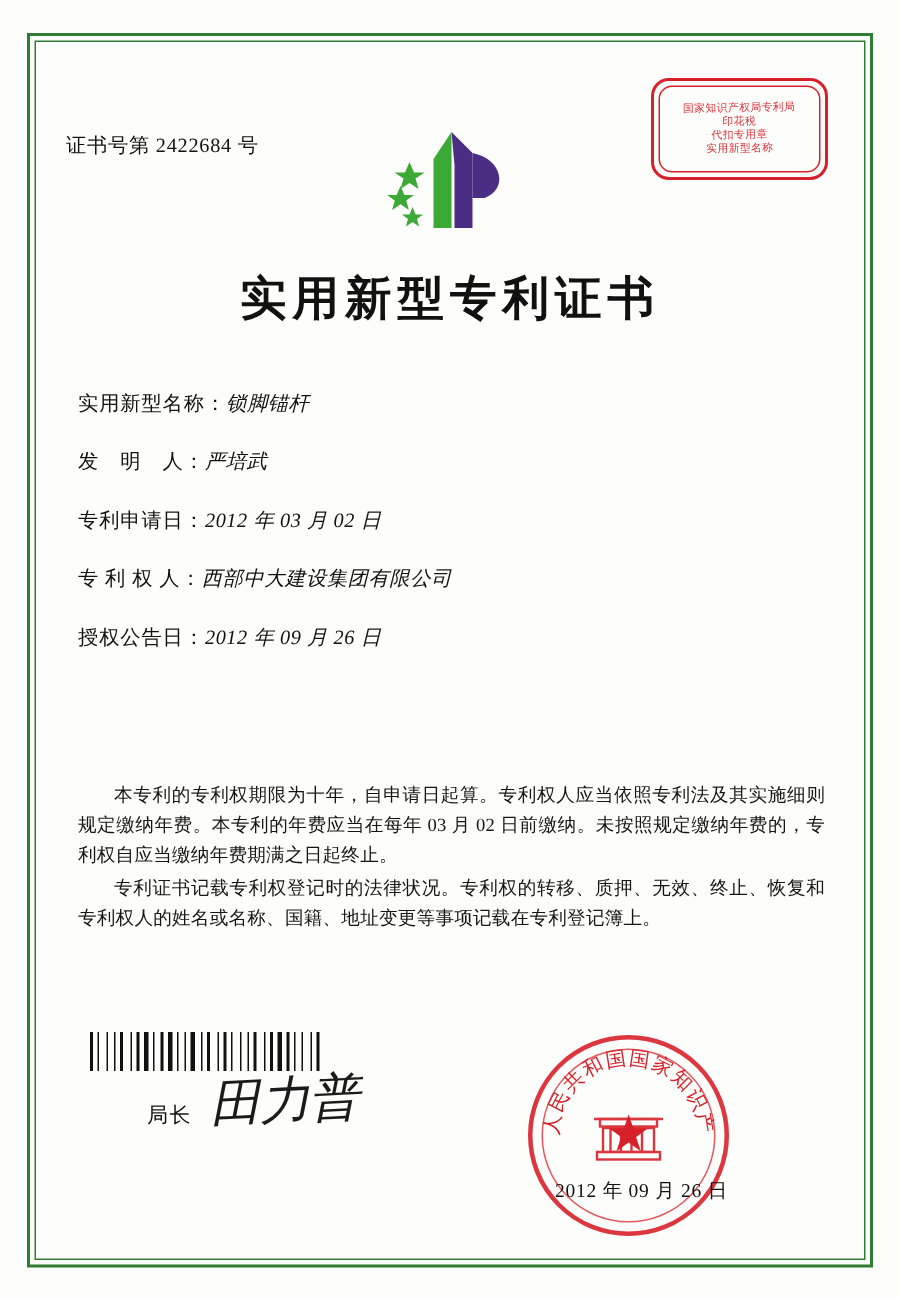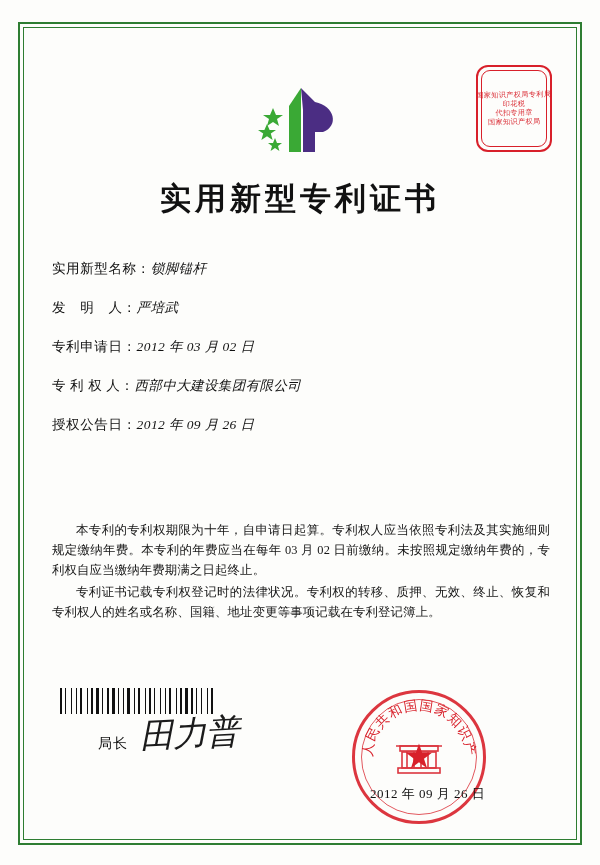--- a/index.html
+++ b/index.html
@@ -51,23 +51,24 @@
     position: absolute;
     left: 243px;
     top: 80px;
     width: 115px;
     height: 80px;
   }
   
   .seal-topright {
     position: absolute;
     right: 48px;
-    top: 65px;
+    top: 52px;
     width: 76px;
-    height: 87px;
+    height: 68px;
+    padding-left: 42px;
   }
   .seal-topright .sq {
     position: absolute;
     inset: 0;
     border: 2px solid #d8202a;
     border-radius: 12px;
     box-sizing: border-box;
   }
   .seal-topright .sq2 {
     position: absolute;
@@ -238,20 +239,21 @@
   }
 </style>
 </head>
 <body>
 
 <div class="page">
 
   <div class="frame-outer"></div>
   <div class="frame-inner"></div>
 
+  <div class="cert-no">证书号第 2422684 号</div>
 
   <div class="logo">
     <svg viewBox="0 0 115 80" width="115" height="80" aria-hidden="true">
       <path d="M58 8 L72 22 L72 72 L60 72 L60 30 Z" fill="#4b2d83"></path>
       <path d="M58 8 L46 26 L46 72 L58 72 Z" fill="#3aa935"></path>
       <path d="M72 22 C92 26 96 46 80 52 L72 52 Z" fill="#4b2d83"></path>
       <g fill="#3aa935">
         <polygon points="30,28 33,35 40,35 34,39 36,46 30,42 24,46 26,39 20,35 27,35"></polygon>
         <polygon points="24,44 26.6,50 33,50 27.8,53.6 29.6,60 24,56.2 18.4,60 20.2,53.6 15,50 21.4,50"></polygon>
         <polygon points="32,58 34,63 39,63 35,66 36.4,71 32,68 27.6,71 29,66 25,63 30,63"></polygon>
@@ -259,21 +261,21 @@
     </svg>
   </div>
 
   <div class="seal-topright">
     <div class="sq"></div>
     <div class="sq2"></div>
     <div class="seal-text">
       <span>国家知识产权局专利局</span>
       <span>印花税</span>
       <span>代扣专用章</span>
-      <span>国家知识产权局</span>
+      <span>实用新型名称</span>
     </div>
   </div>
 
   <div class="main-title">实用新型专利证书</div>
 
   <div class="fields">
     <div class="field-row">
       <span class="field-label">实用新型名称：</span><span class="field-value">锁脚锚杆</span>
     </div>
     <div class="field-row">

